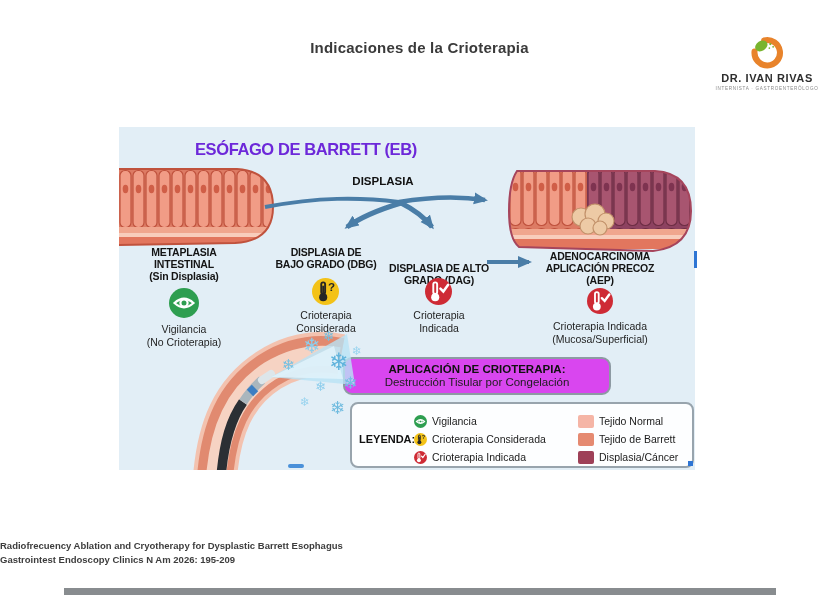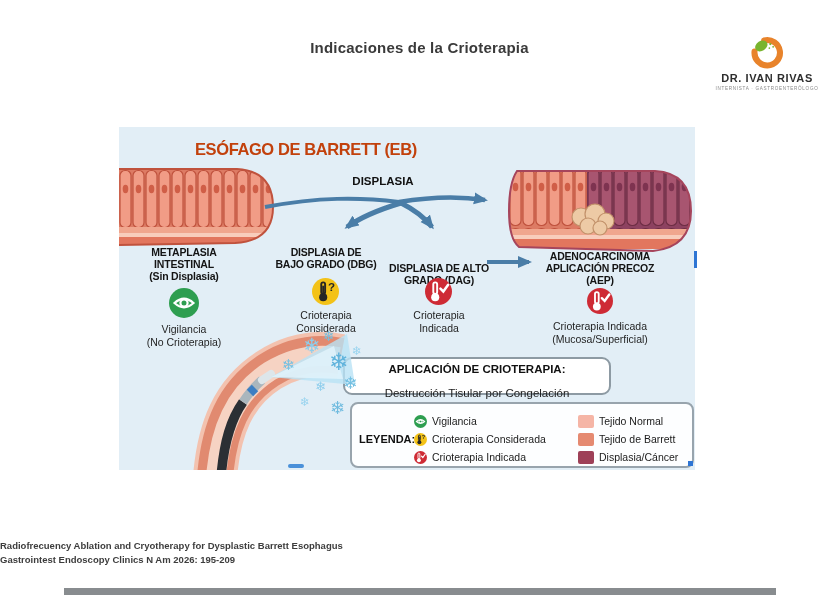--- a/index.html
+++ b/index.html
@@ -12,31 +12,31 @@
   
   .page-title{top:39px;left:0;right:0;text-align:center;font-size:15px;font-weight:bold;color:#3a3a3a;letter-spacing:.2px;}
   .logo{top:36px;left:710px;width:114px;text-align:center;}
   .logo .mark{display:block;margin:0 auto;width:34px;height:34px;}
   .logo-name{font-size:11px;font-weight:bold;color:#2e2e2e;letter-spacing:.6px;margin-top:2px;}
   .logo-tagline{font-size:4.6px;color:#8a8a8a;letter-spacing:.7px;margin-top:1.5px;}
 
   
   .info{left:119px;top:127px;width:576px;height:343px;background:#e2eef6;}
   .info .layer-svg{left:0;top:0;z-index:2;pointer-events:none;}
-  .eb-title{left:76px;top:13px;width:260px;font-size:16.5px;font-weight:bold;letter-spacing:-.4px;color:#c2410c;z-index:3;}
+  .eb-title{left:76px;top:13px;width:260px;font-size:16.5px;font-weight:bold;letter-spacing:-.4px;color:#6d28d9;z-index:3;}
   .dysplasia{left:214px;top:48px;width:100px;font-size:11.5px;font-weight:bold;color:#111;z-index:3;}
   .col-h{font-size:10.5px;font-weight:bold;line-height:1.16;letter-spacing:-.2px;color:#141414;z-index:3;}
   .col-a{font-size:10.5px;line-height:1.22;color:#1f1f1f;z-index:3;}
   .col-icon{z-index:3;}
 
   
-  .callout{left:224px;top:230px;width:268px;height:38px;background:#ffffff;border:2px solid #8d9aa3;
+  .callout{left:224px;top:230px;width:268px;height:38px;background:#d946ef;border:2px solid #8d9aa3;
            border-radius:9px;z-index:1;padding-top:4px;box-sizing:border-box;}
   .callout-t{font-size:11.5px;font-weight:bold;color:#111;}
-  .callout-s{font-size:11.5px;color:#1c1c1c;margin-top:12px;}
+  .callout-s{font-size:11.5px;color:#1c1c1c;margin-top:1px;}
   .legend{left:231px;top:275px;width:344px;height:66px;background:#fdfeff;border:2px solid #98a4ad;
           border-radius:8px;z-index:1;box-sizing:border-box;}
   .legend-label{left:7px;top:29px;font-size:11px;font-weight:bold;color:#111;}
   .lrow{position:absolute;height:18px;display:flex;align-items:center;gap:5px;}
   .lrow .txt{font-size:10.5px;color:#1b1b1b;}
   .sw{width:16px;height:13px;border-radius:2px;flex:0 0 auto;}
   .micon{width:13px;height:13px;flex:0 0 auto;}
 
   
   .footer{top:539px;left:0;right:0;text-align:left;font-size:9.5px;font-weight:bold;color:#3d3d3d;line-height:1.45;}

